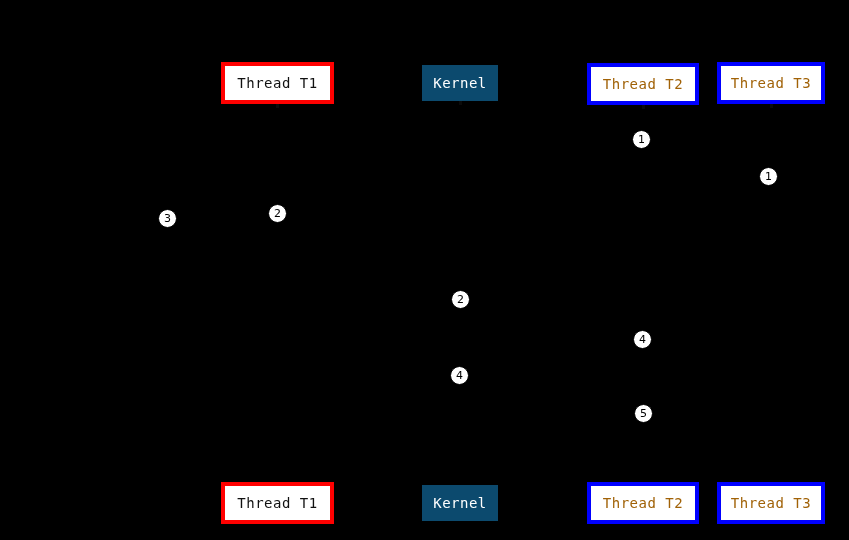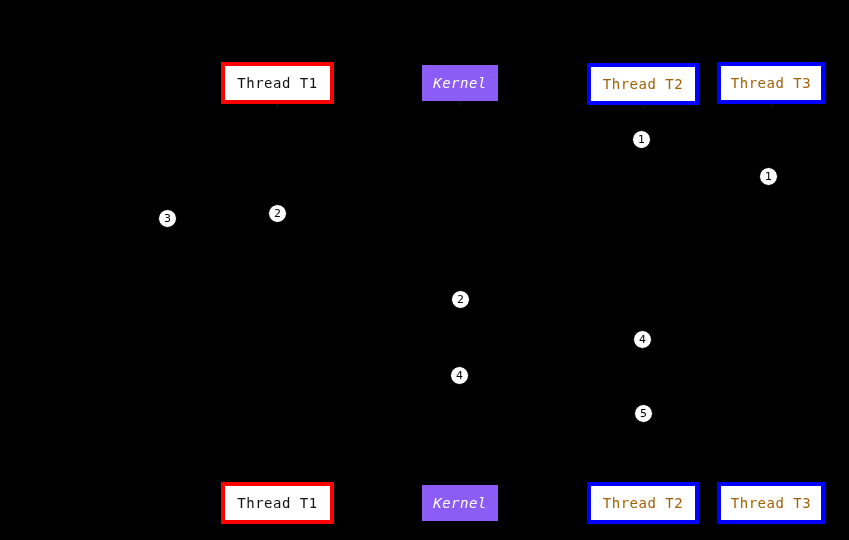--- a/index.html
+++ b/index.html
@@ -53,24 +53,23 @@
     color: #111111;
   }
 
   .participant-box.style-blue-outline {
     background: #FFFFFF;
     border: 4px solid #0000FF;
     color: #a16207;
   }
 
   .participant-box.style-blue-solid {
-    background: #8b5cf6;
+    background: #0c4a6e;
     border: 0 solid #0000FF;
     color: #FFFFFF;
-    font-style: italic;
   }
 
   
   .lifeline-notch {
     position: absolute;
     width: 3px;
     height: 4px;
     background: #0b0b0b;
   }
 

